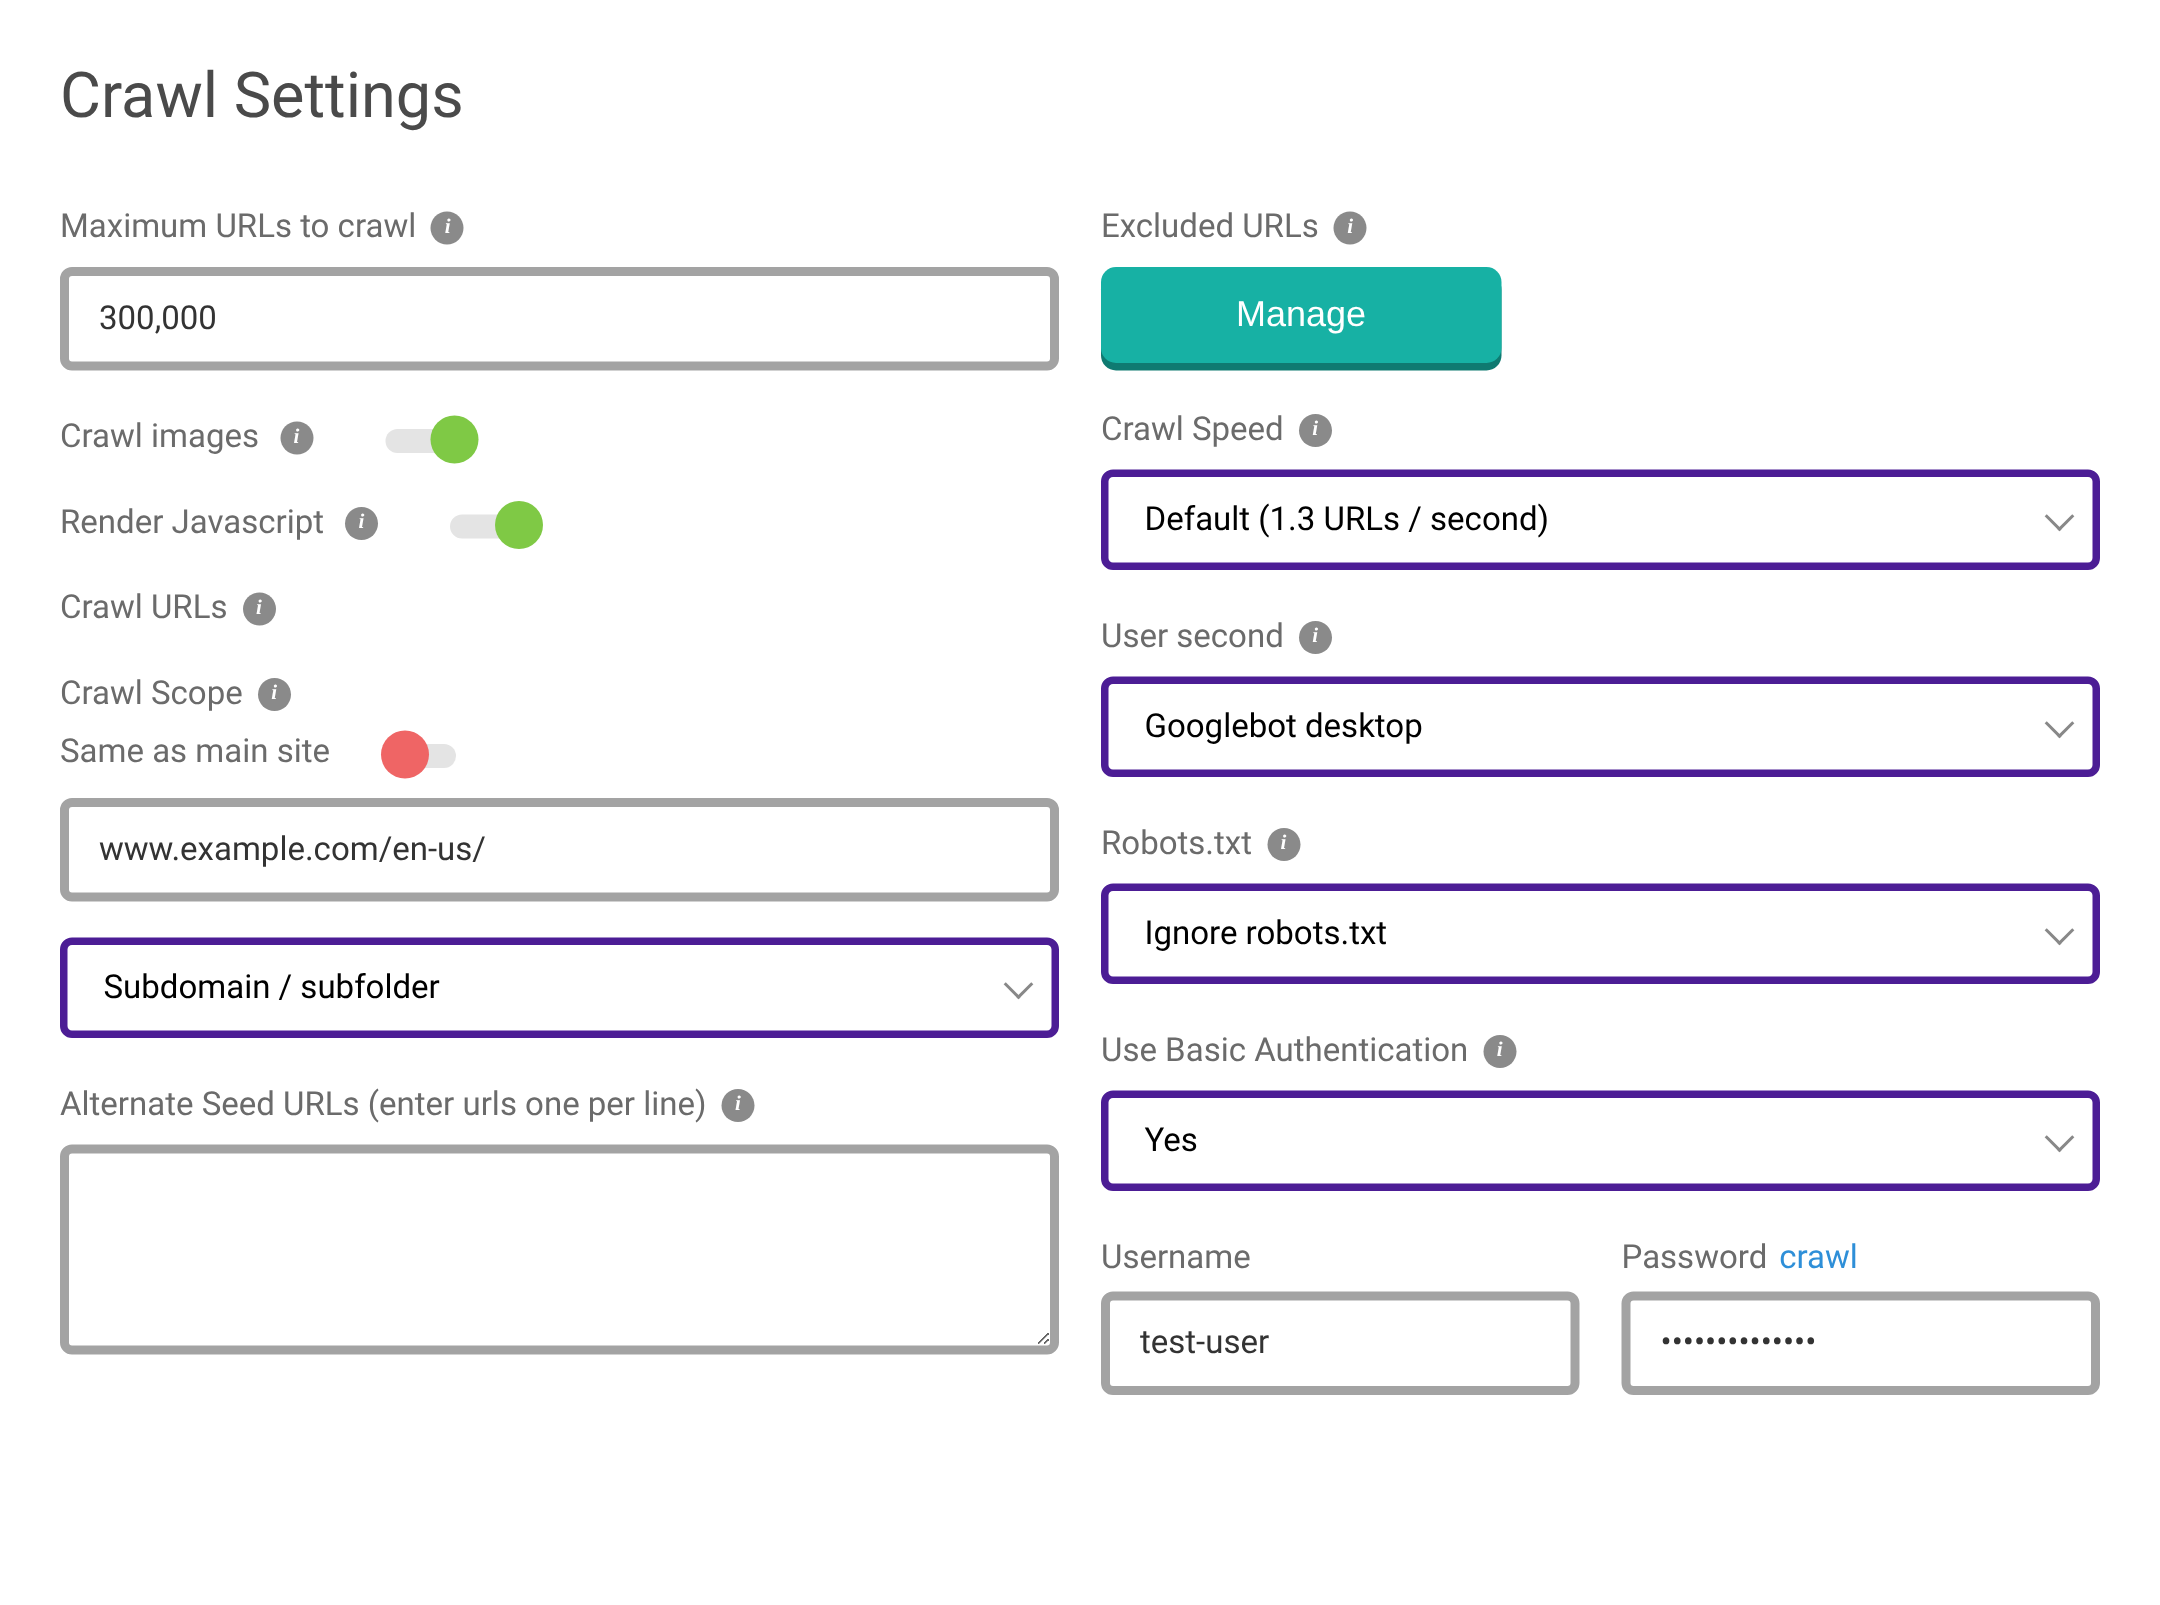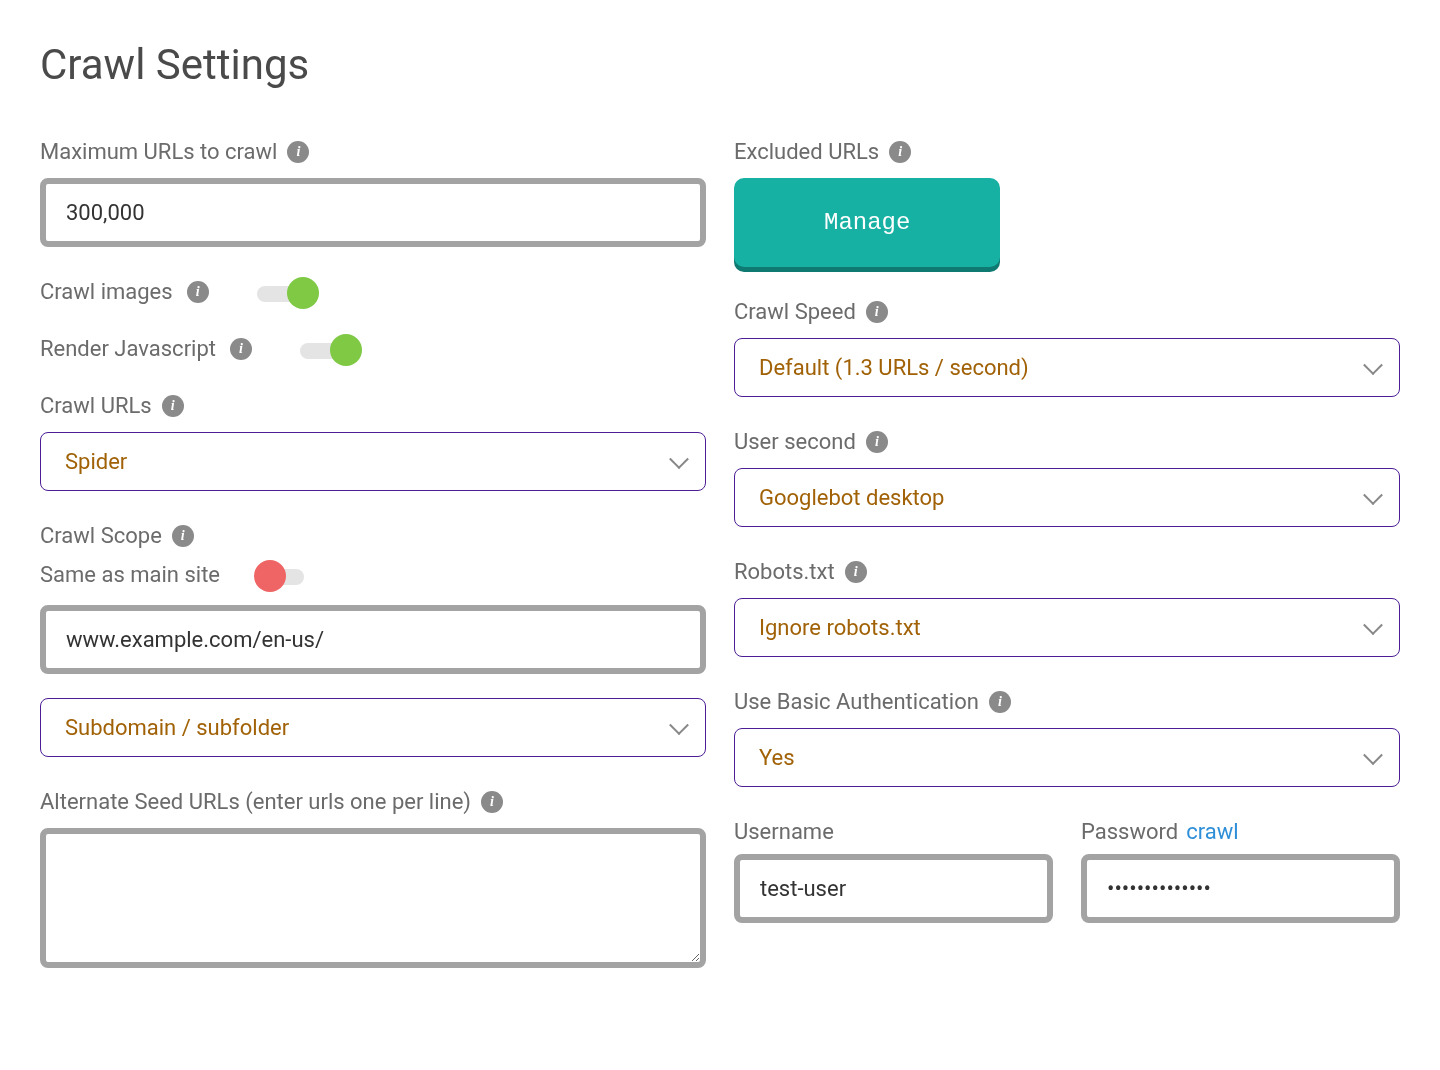--- a/index.html
+++ b/index.html
@@ -74,22 +74,22 @@
 .select {
   position: relative;
   width: 100%;
 }
 .select select {
   appearance: none;
   -webkit-appearance: none;
   width: 100%;
   padding: 16px 48px 16px 24px;
   font-size: 22px;
-  color: #a16207;
-  border: 1px solid #4c1d95;
+  color: #000000;
+  border: 5px solid #4c1d95;
   border-radius: 8px;
   background: #fff;
   outline: none;
   font-family: inherit;
 }
 .select::after {
   content: "";
   position: absolute;
   right: 20px;
   top: 50%;
@@ -119,29 +119,29 @@
   position: absolute;
   top: -4px;
   width: 32px;
   height: 32px;
   border-radius: 50%;
 }
 .toggle.on .toggle-knob { right: -4px; background: #7fc945; }
 .toggle.off .toggle-knob { left: -4px; background: #ef6565; }
 .btn-primary {
   display: inline-block;
-  padding: 31px 90px;
+  padding: 18px 90px;
   font-size: 24px;
   color: #fff;
   background: #17b1a4;
   border: none;
   border-radius: 10px;
   cursor: pointer;
   box-shadow: 0 5px 0 #0f7a71;
-  font-family: Liberation Mono, monospace;
+  font-family: Liberation Sans, sans-serif;
 }
 .auth-row {
   display: flex;
   gap: 28px;
 }
 .auth-col {
   flex: 1;
 }
 .auth-label {
   font-size: 22px;
@@ -195,25 +195,20 @@
           <span class="toggle-track"></span>
           <span class="toggle-knob"></span>
         </span>
       </div>
     </div>
 
     <div class="field">
       <div class="field-label">
         <span>Crawl URLs</span>
         <span class="info-icon">i</span>
-      </div>
-      <div class="select">
-        <select>
-          <option>Spider</option>
-        </select>
       </div>
     </div>
 
     <div class="field">
       <div class="field-label">
         <span>Crawl Scope</span>
         <span class="info-icon">i</span>
       </div>
       <div class="inline-label" style="margin-bottom:18px;">
         <span>Same as main site</span>

